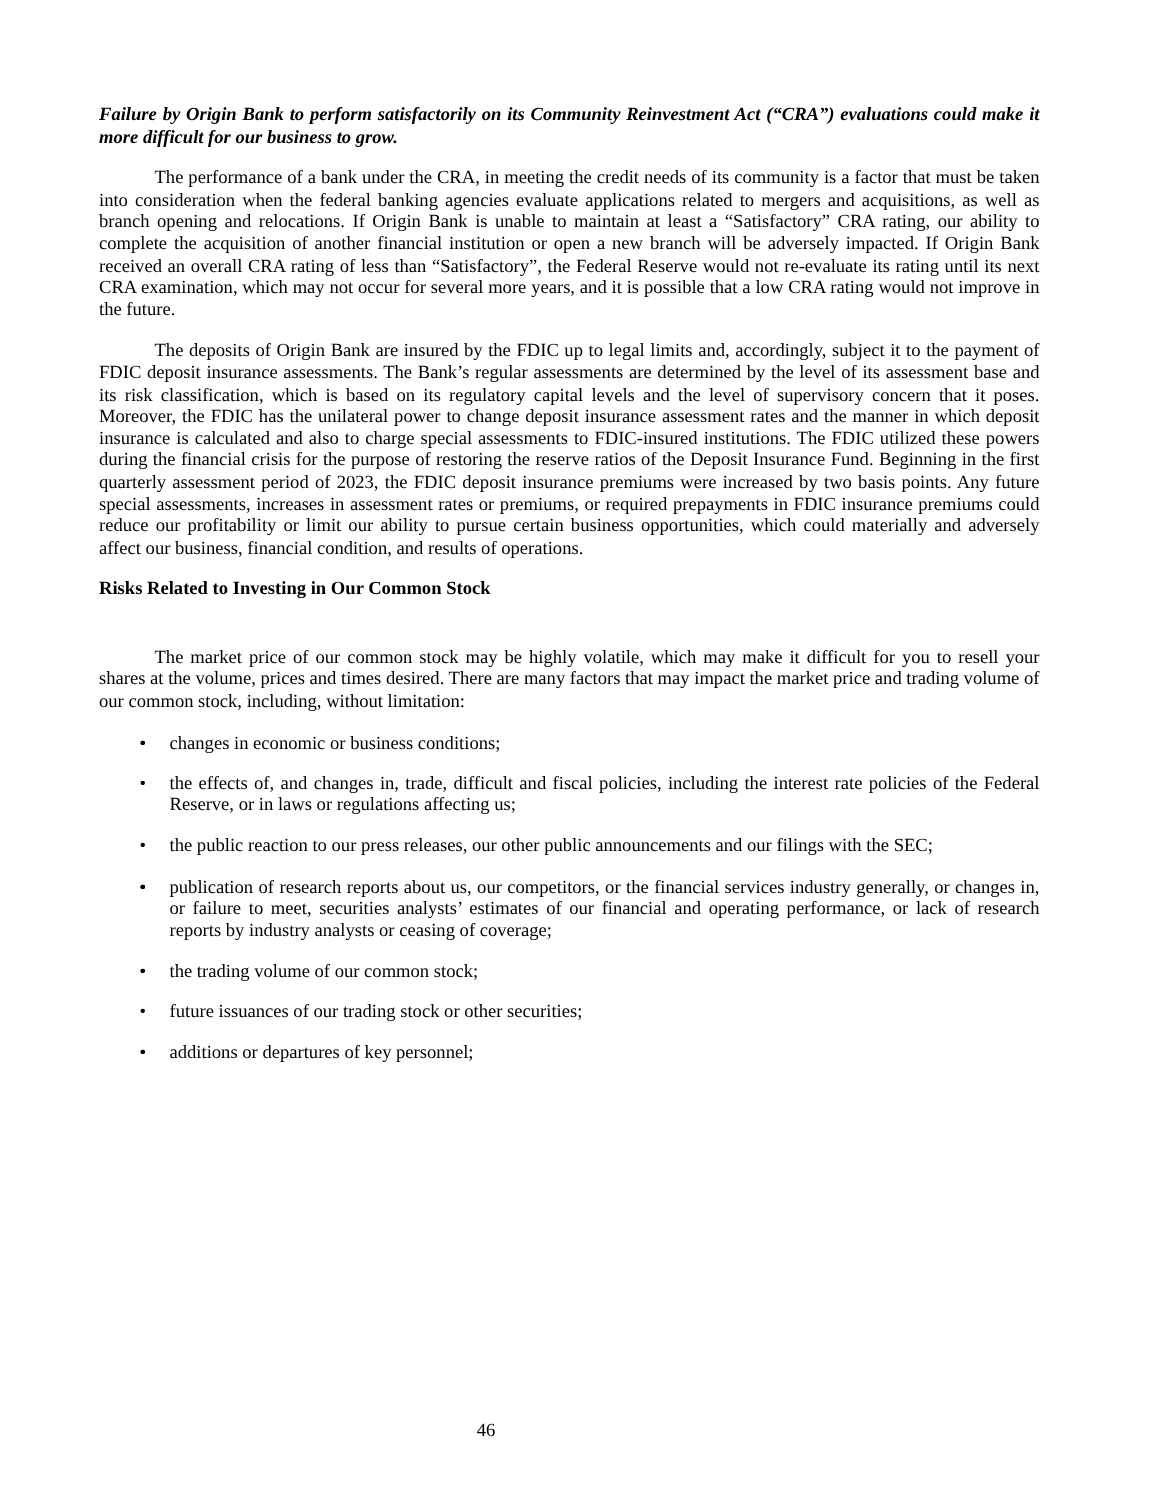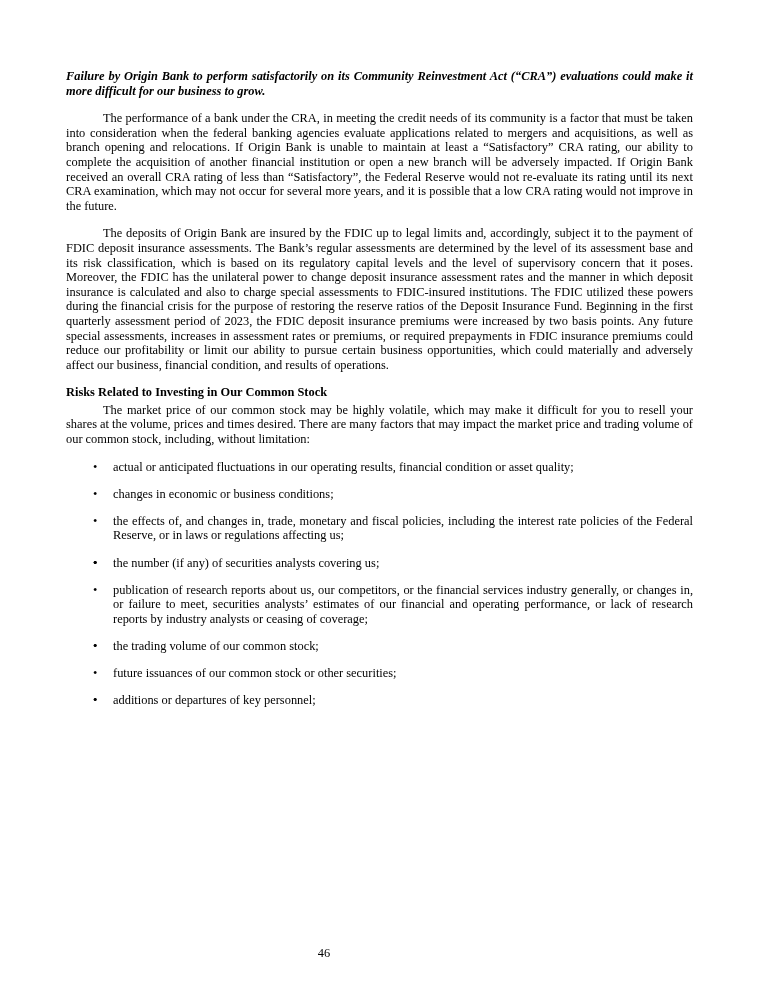--- a/index.html
+++ b/index.html
@@ -21,21 +21,21 @@
     width: 759px;
   }
   .risk-heading {
     font-weight: bold;
     font-style: italic;
     text-align: justify;
     margin-bottom: 13px;
   }
   .section-heading {
     font-weight: bold;
-    margin-bottom: 3px;
+    margin-bottom: 31px;
   }
   .body-para {
     text-align: justify;
     text-indent: 37px;
     margin-bottom: 13px;
   }
   .bullet-list { margin-top: 1px; }
   .bullet-item {
     position: relative;
     padding-left: 47px;
@@ -68,54 +68,53 @@
   <p class="body-para">The deposits of Origin Bank are insured by the FDIC up to legal limits and, accordingly, subject it to the payment of FDIC deposit insurance assessments. The Bank’s regular assessments are determined by the level of its assessment base and its risk classification, which is based on its regulatory capital levels and the level of supervisory concern that it poses. Moreover, the FDIC has the unilateral power to change deposit insurance assessment rates and the manner in which deposit insurance is calculated and also to charge special assessments to FDIC-insured institutions. The FDIC utilized these powers during the financial crisis for the purpose of restoring the reserve ratios of the Deposit Insurance Fund. Beginning in the first quarterly assessment period of 2023, the FDIC deposit insurance premiums were increased by two basis points. Any future special assessments, increases in assessment rates or premiums, or required prepayments in FDIC insurance premiums could reduce our profitability or limit our ability to pursue certain business opportunities, which could materially and adversely affect our business, financial condition, and results of operations.</p>
 
   <div class="section-heading">Risks Related to Investing in Our Common Stock</div>
 
 
   <p class="body-para">The market price of our common stock may be highly volatile, which may make it difficult for you to resell your shares at the volume, prices and times desired. There are many factors that may impact the market price and trading volume of our common stock, including, without limitation:</p>
 
   <div class="bullet-list">
     <div class="bullet-item">
       <span class="bullet-marker">•</span>
-      <span>actual or anticipated fluctuations in our operating results, financial condition or asset quality;</span>
     </div>
     <div class="bullet-item">
       <span class="bullet-marker">•</span>
       <span>changes in economic or business conditions;</span>
     </div>
     <div class="bullet-item">
       <span class="bullet-marker">•</span>
-      <span>the effects of, and changes in, trade, monetary and fiscal policies, including the interest rate policies of the Federal Reserve, or in laws or regulations affecting us;</span>
+      <span>the effects of, and changes in, trade, difficult and fiscal policies, including the interest rate policies of the Federal Reserve, or in laws or regulations affecting us;</span>
+    </div>
+    <div class="bullet-item">
+      <span class="bullet-marker">•</span>
+      <span>the public reaction to our press releases, our other public announcements and our filings with the SEC;</span>
     </div>
     <div class="bullet-item">
       <span class="bullet-marker">•</span>
     </div>
     <div class="bullet-item">
       <span class="bullet-marker">•</span>
-    </div>
-    <div class="bullet-item">
-      <span class="bullet-marker">•</span>
-      <span>the number (if any) of securities analysts covering us;</span>
     </div>
     <div class="bullet-item">
       <span class="bullet-marker">•</span>
       <span>publication of research reports about us, our competitors, or the financial services industry generally, or changes in, or failure to meet, securities analysts’ estimates of our financial and operating performance, or lack of research reports by industry analysts or ceasing of coverage;</span>
     </div>
     <div class="bullet-item">
       <span class="bullet-marker">•</span>
     </div>
     <div class="bullet-item">
       <span class="bullet-marker">•</span>
       <span>the trading volume of our common stock;</span>
     </div>
     <div class="bullet-item">
       <span class="bullet-marker">•</span>
-      <span>future issuances of our common stock or other securities;</span>
+      <span>future issuances of our trading stock or other securities;</span>
     </div>
     <div class="bullet-item">
       <span class="bullet-marker">•</span>
     </div>
     <div class="bullet-item">
       <span class="bullet-marker">•</span>
       <span>additions or departures of key personnel;</span>
     </div>
   </div>
 

